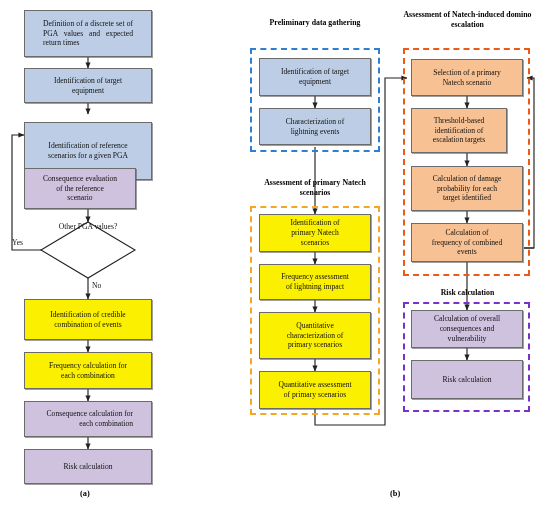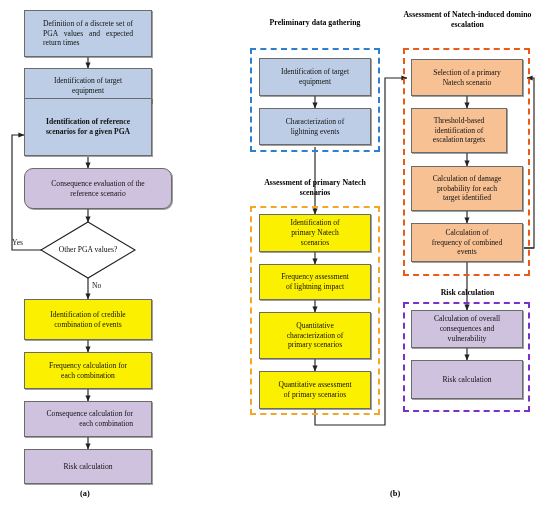--- a/index.html
+++ b/index.html
@@ -29,21 +29,21 @@
   .yellow{background:#fbf000;}
   .orange{background:#f7c193;}
 
   .diamond{
     position:absolute;
     box-sizing:border-box;
     background:#ffffff;
   }
   .diamond .dtext{
     position:absolute;left:0;top:0;width:100%;height:100%;
-    display:flex;align-items:center;justify-content:center;
+    display:flex;align-items:flex-start;justify-content:center;
     text-align:center;font-size:7.6px;line-height:1.28;color:#111;font-family:Liberation Serif, serif;
   }
 
   .grouptitle{
     position:absolute;
     text-align:center;
     font-size:7.8px;
     font-weight:bold;
     line-height:1.3;
     color:#000;
@@ -125,24 +125,24 @@
       <polygon points="88,222 135,250 88,278 41,250"></polygon>
     </g>
   </svg>
 
   <div class="node blue" style="left:24px;top:10px;width:128px;height:47px;text-align:justify;">
     <span>Definition of a discrete set of PGA values and expected return times</span>
   </div>
   <div class="node blue" style="left:24px;top:68px;width:128px;height:35px;">
     <span>Identification of target equipment</span>
   </div>
-  <div class="node blue" style="left:24px;top:98px;width:128px;height:58px;font-weight:bold;">
+  <div class="node blue" style="left:24px;top:122px;width:128px;height:58px;">
     <span>Identification of reference scenarios for a given PGA</span>
   </div>
-  <div class="node purple" style="left:24px;top:168px;width:148px;height:41px;border-radius:9px;">
+  <div class="node purple" style="left:24px;top:168px;width:112px;height:41px;">
     <span>Consequence evaluation of the reference scenario</span>
   </div>
 
   <div class="diamond" style="left:41px;top:222px;width:94px;height:56px;background:transparent;">
     <div class="dtext">
       <span>Other PGA values?</span>
     </div>
   </div>
 
   <div class="edgelabel" style="left:12px;top:238px;">

